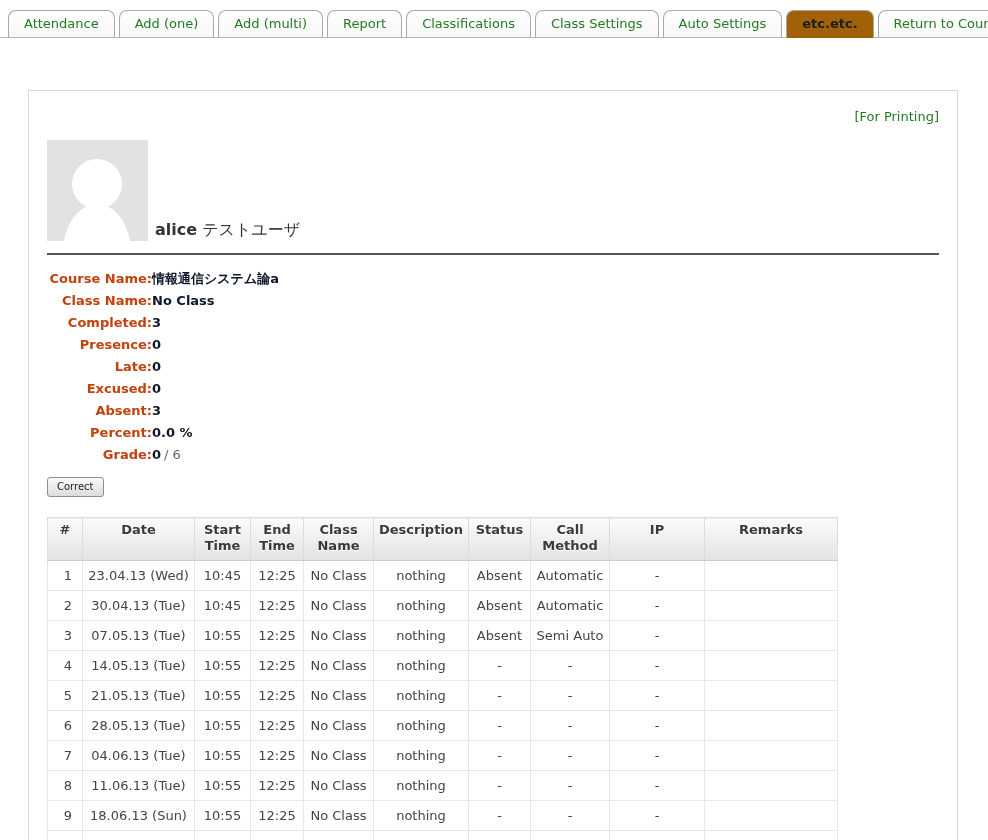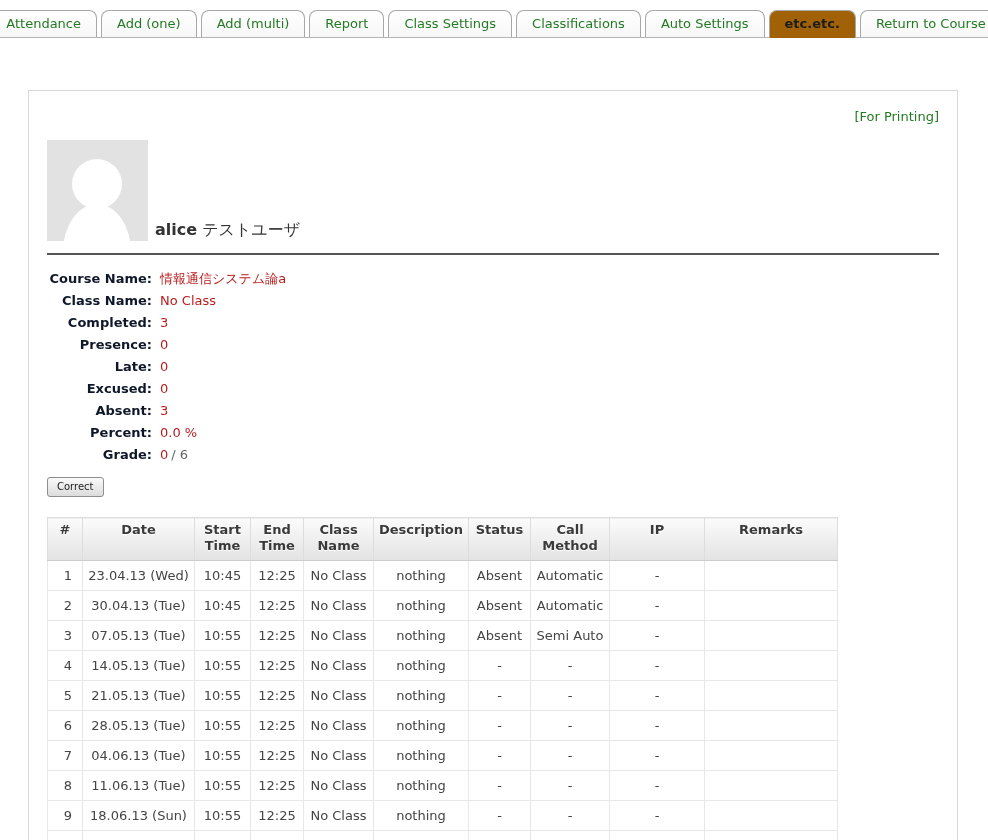--- a/index.html
+++ b/index.html
@@ -13,21 +13,20 @@
     color: #3f3f3f;
   }
 
   
   .tabbar {
     display: flex;
     align-items: flex-end;
     height: 38px;
     padding: 8px 0 0 8px;
     border-bottom: 1px solid #b5b5b5;
-    justify-content: center;
   }
   .tab {
     display: inline-block;
     margin-right: 4px;
     padding: 5px 15px 6px;
     border: 1px solid #a8a8a8;
     border-bottom: none;
     border-radius: 8px 8px 0 0;
     background: linear-gradient(#ffffff, #f7f7f7);
     color: #227a22;
@@ -78,24 +77,24 @@
     margin: 12px 0 0 0;
   }
 
   
   .info { margin-top: 13px; }
   .info-row { display: flex; line-height: 22px; }
   .info-label {
     width: 105px;
     text-align: right;
     font-weight: bold;
-    color: #0f172a;
+    color: #c2410c;
     flex: 0 0 auto;
   }
-  .info-value { margin-left: 8px; font-weight: normal; color: #b91c1c; }
+  .info-value { font-weight: bold; color: #0f172a; }
   .info-suffix { font-weight: normal; color: #666; margin-left: 3px; }
 
   
   .btn {
     margin-top: 11px;
     padding: 3px 9px 4px;
     font-size: 10px;
     font-family: inherit;
     color: #1c1c1c;
     border: 1px solid #8e8e8e;
@@ -137,22 +136,22 @@
   table.att td.col-num { text-align: right; padding-right: 10px; }
 </style>
 </head>
 <body>
 
 <div class="tabbar">
   <a class="tab">Attendance</a>
     <a class="tab">Add (one)</a>
     <a class="tab">Add (multi)</a>
     <a class="tab">Report</a>
+    <a class="tab">Classifications</a>
     <a class="tab">Class Settings</a>
-    <a class="tab">Classifications</a>
     <a class="tab">Auto Settings</a>
     <a class="tab active">etc.etc.</a>
     <a class="tab">Return to Course</a>
 </div>
 
 <div class="panel">
 
   <div class="print-row">
     <a class="print-link">[For Printing]</a>
   </div>

